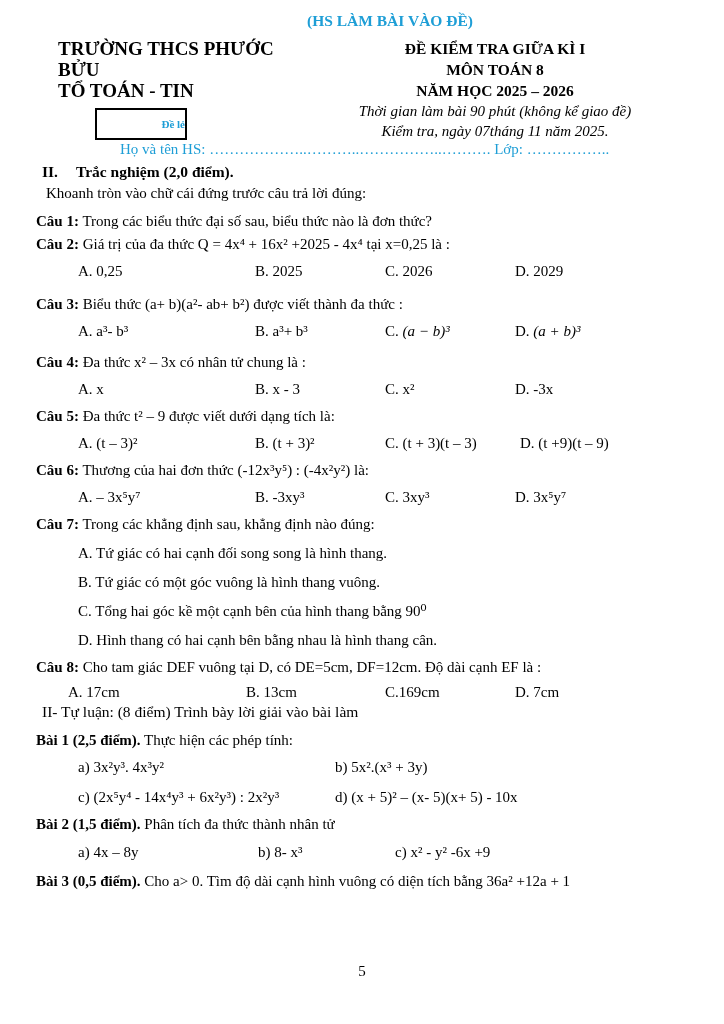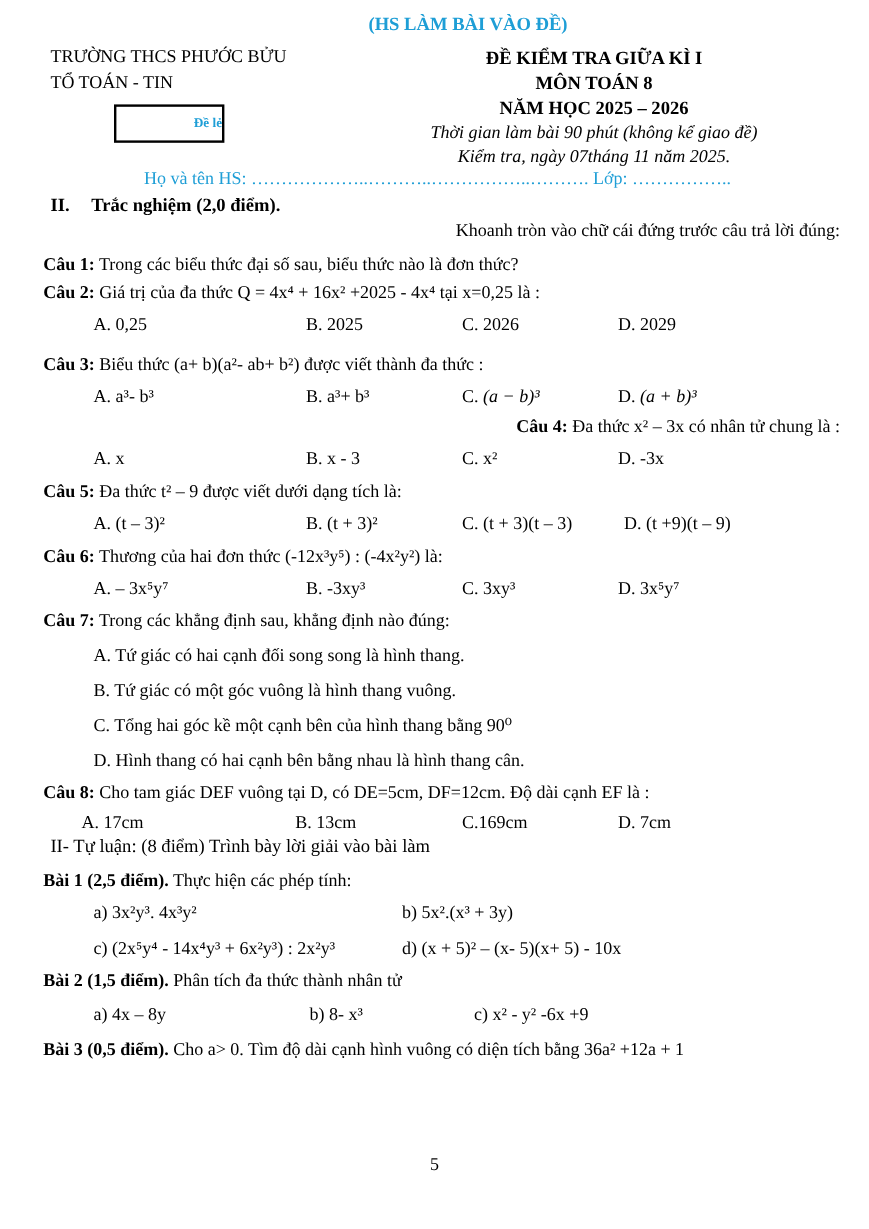--- a/index.html
+++ b/index.html
@@ -7,34 +7,34 @@
     position:relative;width:724px;height:1024px;background:#ffffff;
     font-family:"Liberation Serif","DejaVu Serif",serif;
     font-size:15px;color:#000;overflow:hidden;border-radius:8px;
   }
   b{font-weight:bold;}
   .blue{color:#1e9ed6;}
 
   
   .note{position:absolute;top:12px;left:56px;right:0;text-align:center;font-weight:bold;font-size:15.5px;}
   .hleft{position:absolute;top:38px;left:42px;width:250px;}
-  .hleft .school{font-weight:normal;font-size:15px;line-height:21px;}
+  .hleft .school{font-weight:bold;font-size:19px;line-height:21px;margin-left:16px;}
   .variant-box{margin:7px 0 0 53px;width:88px;height:28px;border:2px solid #000;
     display:flex;align-items:center;justify-content:flex-end;font-weight:bold;font-size:11px;}
   .pages-note{margin:9px 0 0 46px;font-style:italic;}
   .hright{position:absolute;top:38px;left:278px;width:434px;text-align:center;}
   .hright .t{font-weight:bold;font-size:15.5px;line-height:21px;}
   .hright .sub{font-style:italic;font-size:15px;line-height:20px;}
   .nameline{position:absolute;top:141px;left:120px;white-space:nowrap;}
 
   
   .bodycol{position:absolute;top:163px;left:36px;right:24px;}
   .mc-head{font-weight:bold;font-size:15.5px;margin-left:6px;}
   .mc-head .ht{margin-left:18px;}
-  .instruction{margin:4px 0 0 10px;text-align:right;}
+  .instruction{margin:4px 0 0 10px;}
   .q{margin-top:10px;line-height:19px;}
   .opts{display:grid;grid-template-columns:177px 130px 130px auto;margin:8px 0 0 42px;line-height:19px;align-items:start;}
   .optline{margin:10px 0 0 42px;line-height:19px;}
   .mathit{font-style:italic;}
   .frac{display:inline-block;vertical-align:middle;text-align:center;font-style:italic;line-height:1.05;margin-left:4px;}
   .frac .num{display:block;border-bottom:1px solid #000;padding:0 4px 1px;}
   .frac .den{display:block;padding-top:1px;}
   .sqrt{font-style:italic;}
   .sqrt .rad{font-style:normal;font-size:17px;}
   .sqrt .arg{border-top:1px solid #000;padding:0 1px;}
@@ -102,21 +102,21 @@
       <b>Câu 3:</b>
       <span>Biểu thức (a+ b)(a²- ab+ b²) được viết thành đa thức :</span>
     </div>
     <div class="opts">
       <span class="opt">A. a³- b³</span>
       <span class="opt">B. a³+ b³</span>
       <span class="opt"><span>C.</span> <span class="mathit">(a − b)³</span></span>
       <span class="opt"><span>D.</span> <span class="mathit">(a + b)³</span></span>
     </div>
 
-    <div class="q" style="margin-top:6px;text-align:right;">
+    <div class="q" style="margin-top:12px;">
       <b>Câu 4:</b>
       <span>Đa thức x² – 3x có nhân tử chung là :</span>
     </div>
     <div class="opts">
       <span class="opt">A. x</span>
       <span class="opt">B. x - 3</span>
       <span class="opt">C. x²</span>
       <span class="opt">D. -3x</span>
     </div>
 

